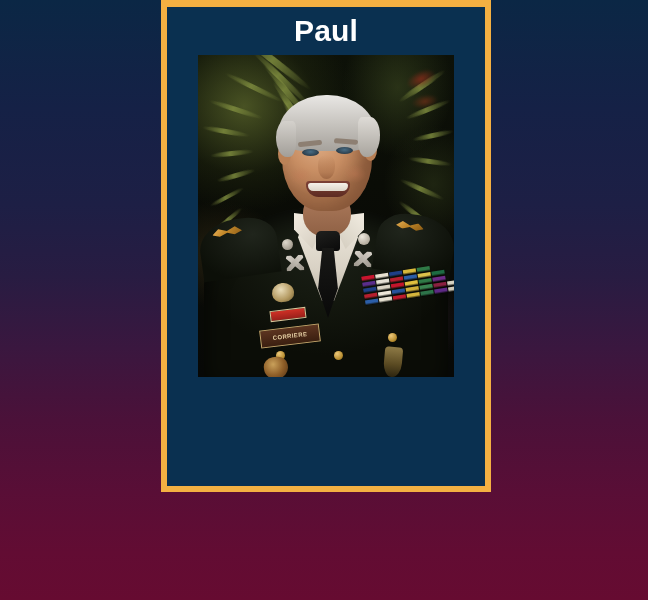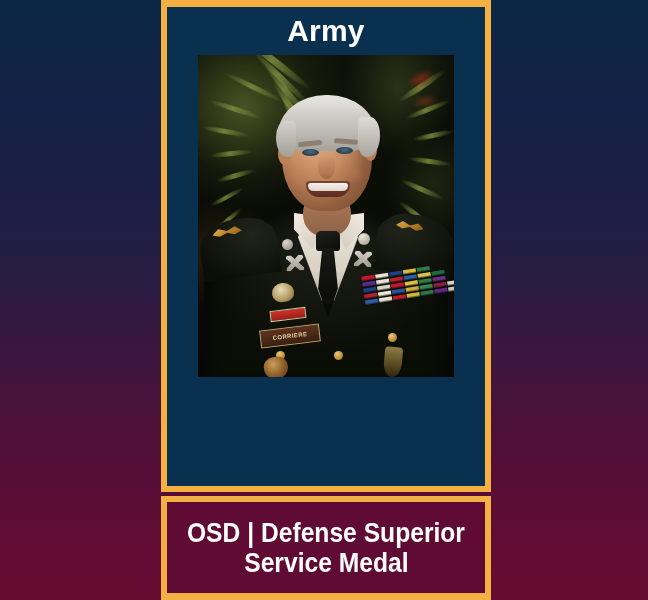--- a/index.html
+++ b/index.html
@@ -490,21 +490,21 @@
 </style>
 </head>
 <body>
 
 <div id="page">
 
   <div id="card">
 
     <div class="card-main">
 
-      <div class="branch-label">Army</div>
+      <div class="branch-label">Paul</div>
 
       <div class="photo-frame">
         <div class="photo-bg"></div>
 
         <div class="frond f1"></div>
         <div class="frond f2"></div>
         <div class="frond f3"></div>
         <div class="frond f4"></div>
         <div class="frond f5"></div>
         <div class="frond f6"></div>
@@ -619,19 +619,15 @@
           <div class="btn btn2"></div>
           <div class="btn btn3"></div>
           <div class="crest"></div>
           <div class="hang-badge"></div>
         </div>
       </div>
 
 
     </div>
 
-    <div class="card-caption">
-      <div class="award-line">OSD | Defense Superior</div>
-      <div class="award-line">Service Medal</div>
-    </div>
 
   </div>
 </div>
 
 </body></html>

